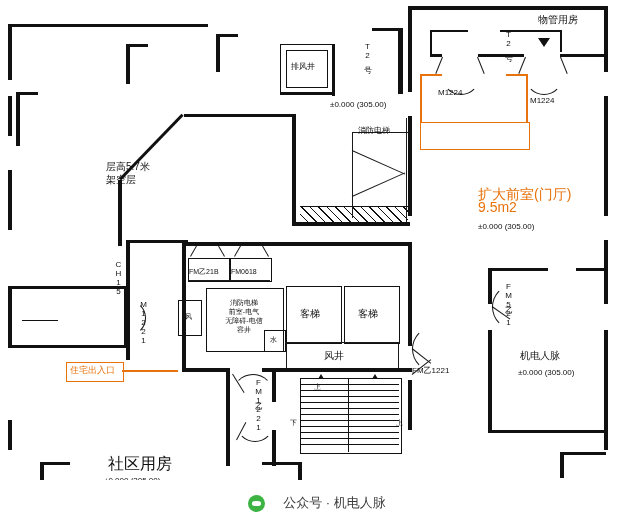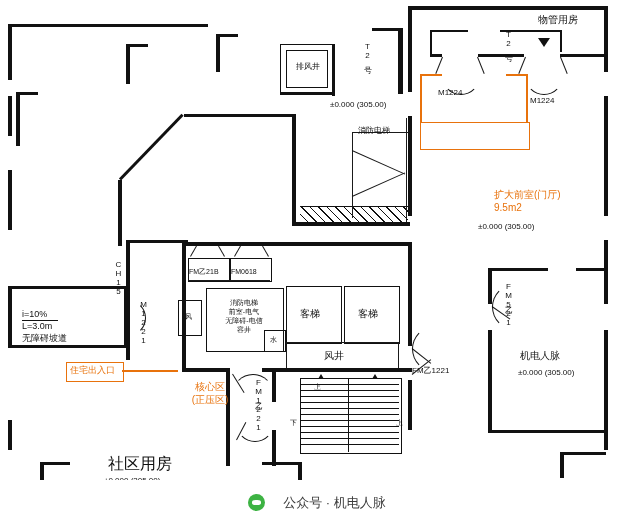--- a/index.html
+++ b/index.html
@@ -68,20 +68,21 @@
     left: 0; bottom: 0;
     width: 634px;
     height: 46px;
     background: #ffffff;
     display: flex;
     align-items: center;
     justify-content: center;
   }
   .footer-inner {
     display: flex;
+    align-items: center;
     gap: 18px;
   }
   .wechat-ico {
     width: 17px; height: 17px;
     background: #3db343;
     border-radius: 50%;
     position: relative;
   }
   .wechat-ico::after {
     content: "";
@@ -271,32 +272,32 @@
   <div class="wall" style="left:560px; top:452px; width:4px; height:26px;"></div>
   <div class="wall" style="left:560px; top:452px; width:46px; height:3px;"></div>
 
   <div class="orangebox" style="left:420px; top:122px; width:108px; height:26px;"></div>
   <div class="oline" style="left:420px; top:122px; width:1px; height:0px;"></div>
   <div class="oline" style="left:420px; top:74px; width:2px; height:48px;"></div>
   <div class="oline" style="left:420px; top:74px; width:22px; height:2px;"></div>
   <div class="oline" style="left:526px; top:74px; width:2px; height:48px;"></div>
   <div class="oline" style="left:506px; top:74px; width:22px; height:2px;"></div>
 
-  <div class="lbl orange" style="left:478px; top:188px; width:120px; font-size:10px; line-height:13px;margin-left:16px;">扩大前室(门厅)
+  <div class="lbl orange" style="left:478px; top:188px; width:120px; font-size:14px; line-height:13px;">扩大前室(门厅)
 9.5m2</div>
 
   <div class="orangebox" style="left:66px; top:362px; width:56px; height:18px;"></div>
   <div class="lbl orange" style="left:70px; top:365px; width:52px; font-size:9px;">住宅出入口</div>
   <div class="oline" style="left:122px; top:370px; width:56px; height:2px;"></div>
 
-  <div class="lbl orange" style="left:178px; top:380px; width:64px; font-size:10px; line-height:13px; text-align:center;">核心区
-(正压区)</div>
-
-
-  <div class="lbl sm" style="left:291px; top:62px; width:34px; text-align:center;">排风井</div>
+
+  <div class="lbl" style="left:106px; top:160px; width:70px; font-size:10px; line-height:13px;">层高5.7米
+架空层</div>
+
+  <div class="lbl sm" style="left:291px; top:62px; width:34px; text-align:left;">排风井</div>
 
   <div class="lbl sm vert" style="left:362px; top:42px;">T2号</div>
   <div class="lbl sm vert" style="left:503px; top:30px;">T2号</div>
 
   <div class="lbl" style="left:538px; top:14px; width:66px; font-size:10px;">物管用房</div>
   <div class="arrow-down" style="left:538px; top:38px;"></div>
 
   <div class="lbl sm" style="left:438px; top:88px;">M1224</div>
   <div class="lbl sm" style="left:530px; top:96px;">M1224</div>
 
@@ -318,23 +319,20 @@
 
   <div class="lbl" style="left:300px; top:308px; font-size:10px;">客梯</div>
   <div class="lbl" style="left:358px; top:308px; font-size:10px;">客梯</div>
 
   <div class="lbl" style="left:324px; top:350px; font-size:10px;">风井</div>
 
   <div class="lbl sm vert" style="left:503px; top:282px;">FM乙521</div>
   <div class="lbl sm" style="left:412px; top:366px;">FM乙1221</div>
   <div class="lbl sm vert" style="left:253px; top:378px;">FM乙1221</div>
 
-  <div class="lbl" style="left:22px; top:308px; width:70px; font-size:9px; line-height:12px;">i=10%
-L=3.0m
-无障碍坡道</div>
   <div class="hline" style="left:22px; top:320px; width:36px;"></div>
 
   <div class="lbl" style="left:520px; top:350px; font-size:10px;">机电人脉</div>
   <div class="lbl sm" style="left:518px; top:368px;">±0.000 (305.00)</div>
 
   <div class="lbl" style="left:108px; top:458px; font-size:16px;">社区用房</div>
   <div class="lbl sm" style="left:104px; top:476px;">±0.000 (305.00)</div>
 
   <div class="lbl xs" style="left:314px; top:382px;">上</div>
   <div class="lbl xs" style="left:396px; top:418px;">上</div>

